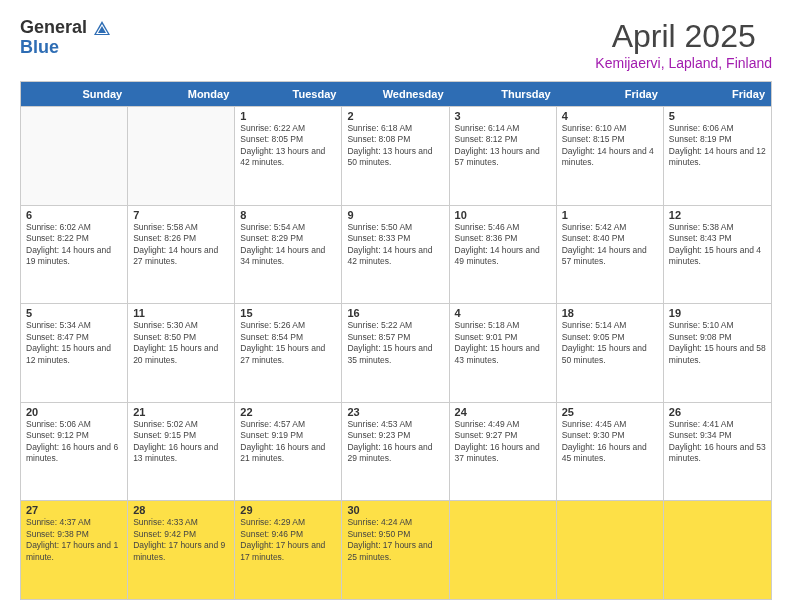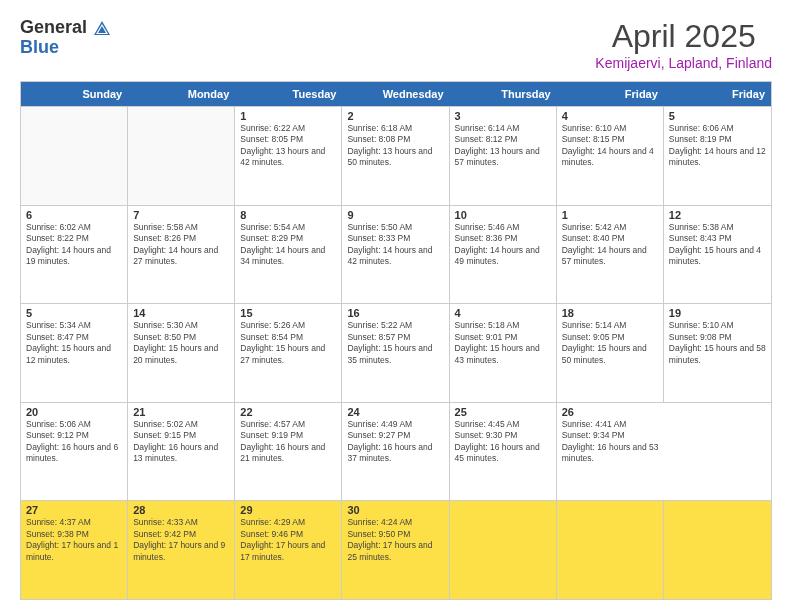--- a/index.html
+++ b/index.html
@@ -194,21 +194,21 @@
             <span class="day-num">12</span>
             <div class="cell-text">Sunrise: 5:38 AM<br>Sunset: 8:43 PM<br>Daylight: 15 hours and 4 minutes.</div>
           </div>
         </div>
         <div class="cal-row">
           <div class="cal-cell">
             <span class="day-num">5</span>
             <div class="cell-text">Sunrise: 5:34 AM<br>Sunset: 8:47 PM<br>Daylight: 15 hours and 12 minutes.</div>
           </div>
           <div class="cal-cell">
-            <span class="day-num">14</span>
+            <span class="day-num">11</span>
             <div class="cell-text">Sunrise: 5:30 AM<br>Sunset: 8:50 PM<br>Daylight: 15 hours and 20 minutes.</div>
           </div>
           <div class="cal-cell">
             <span class="day-num">15</span>
             <div class="cell-text">Sunrise: 5:26 AM<br>Sunset: 8:54 PM<br>Daylight: 15 hours and 27 minutes.</div>
           </div>
           <div class="cal-cell">
             <span class="day-num">16</span>
             <div class="cell-text">Sunrise: 5:22 AM<br>Sunset: 8:57 PM<br>Daylight: 15 hours and 35 minutes.</div>
           </div>
@@ -230,20 +230,24 @@
             <span class="day-num">20</span>
             <div class="cell-text">Sunrise: 5:06 AM<br>Sunset: 9:12 PM<br>Daylight: 16 hours and 6 minutes.</div>
           </div>
           <div class="cal-cell">
             <span class="day-num">21</span>
             <div class="cell-text">Sunrise: 5:02 AM<br>Sunset: 9:15 PM<br>Daylight: 16 hours and 13 minutes.</div>
           </div>
           <div class="cal-cell">
             <span class="day-num">22</span>
             <div class="cell-text">Sunrise: 4:57 AM<br>Sunset: 9:19 PM<br>Daylight: 16 hours and 21 minutes.</div>
+          </div>
+          <div class="cal-cell">
+            <span class="day-num">23</span>
+            <div class="cell-text">Sunrise: 4:53 AM<br>Sunset: 9:23 PM<br>Daylight: 16 hours and 29 minutes.</div>
           </div>
           <div class="cal-cell">
             <span class="day-num">24</span>
             <div class="cell-text">Sunrise: 4:49 AM<br>Sunset: 9:27 PM<br>Daylight: 16 hours and 37 minutes.</div>
           </div>
           <div class="cal-cell">
             <span class="day-num">25</span>
             <div class="cell-text">Sunrise: 4:45 AM<br>Sunset: 9:30 PM<br>Daylight: 16 hours and 45 minutes.</div>
           </div>
           <div class="cal-cell">

